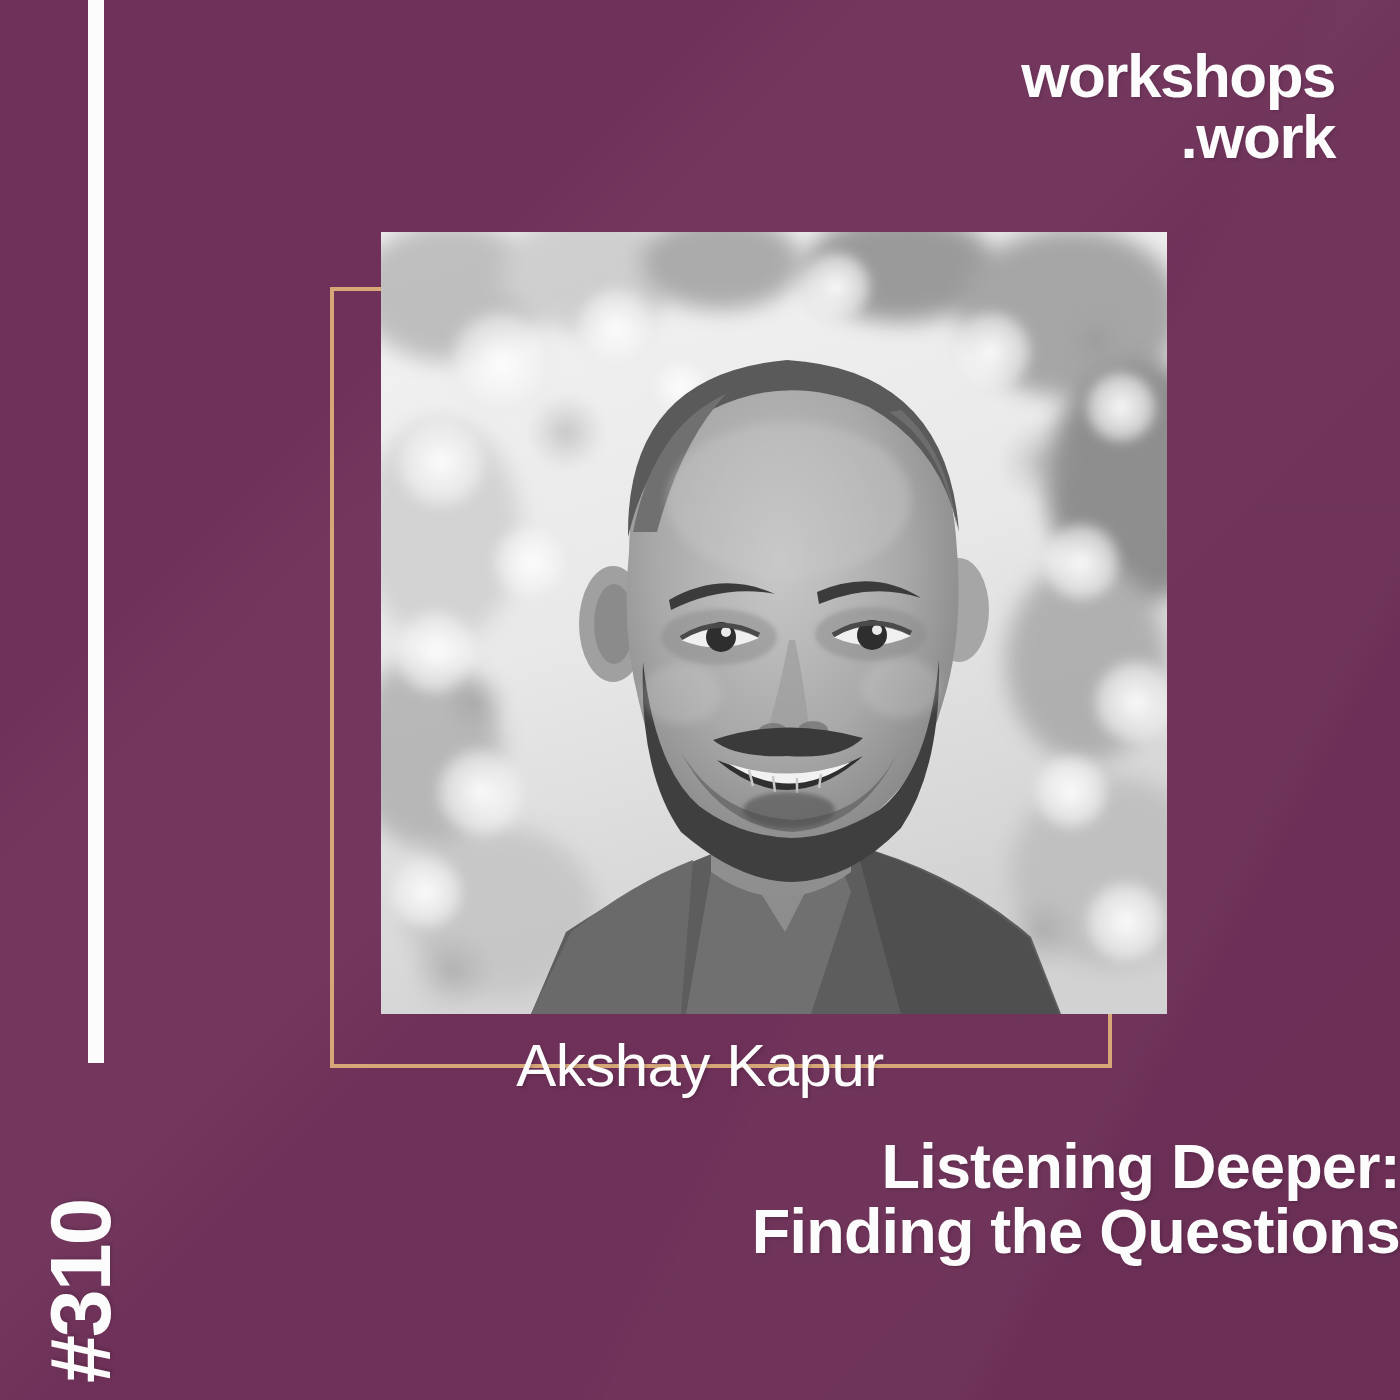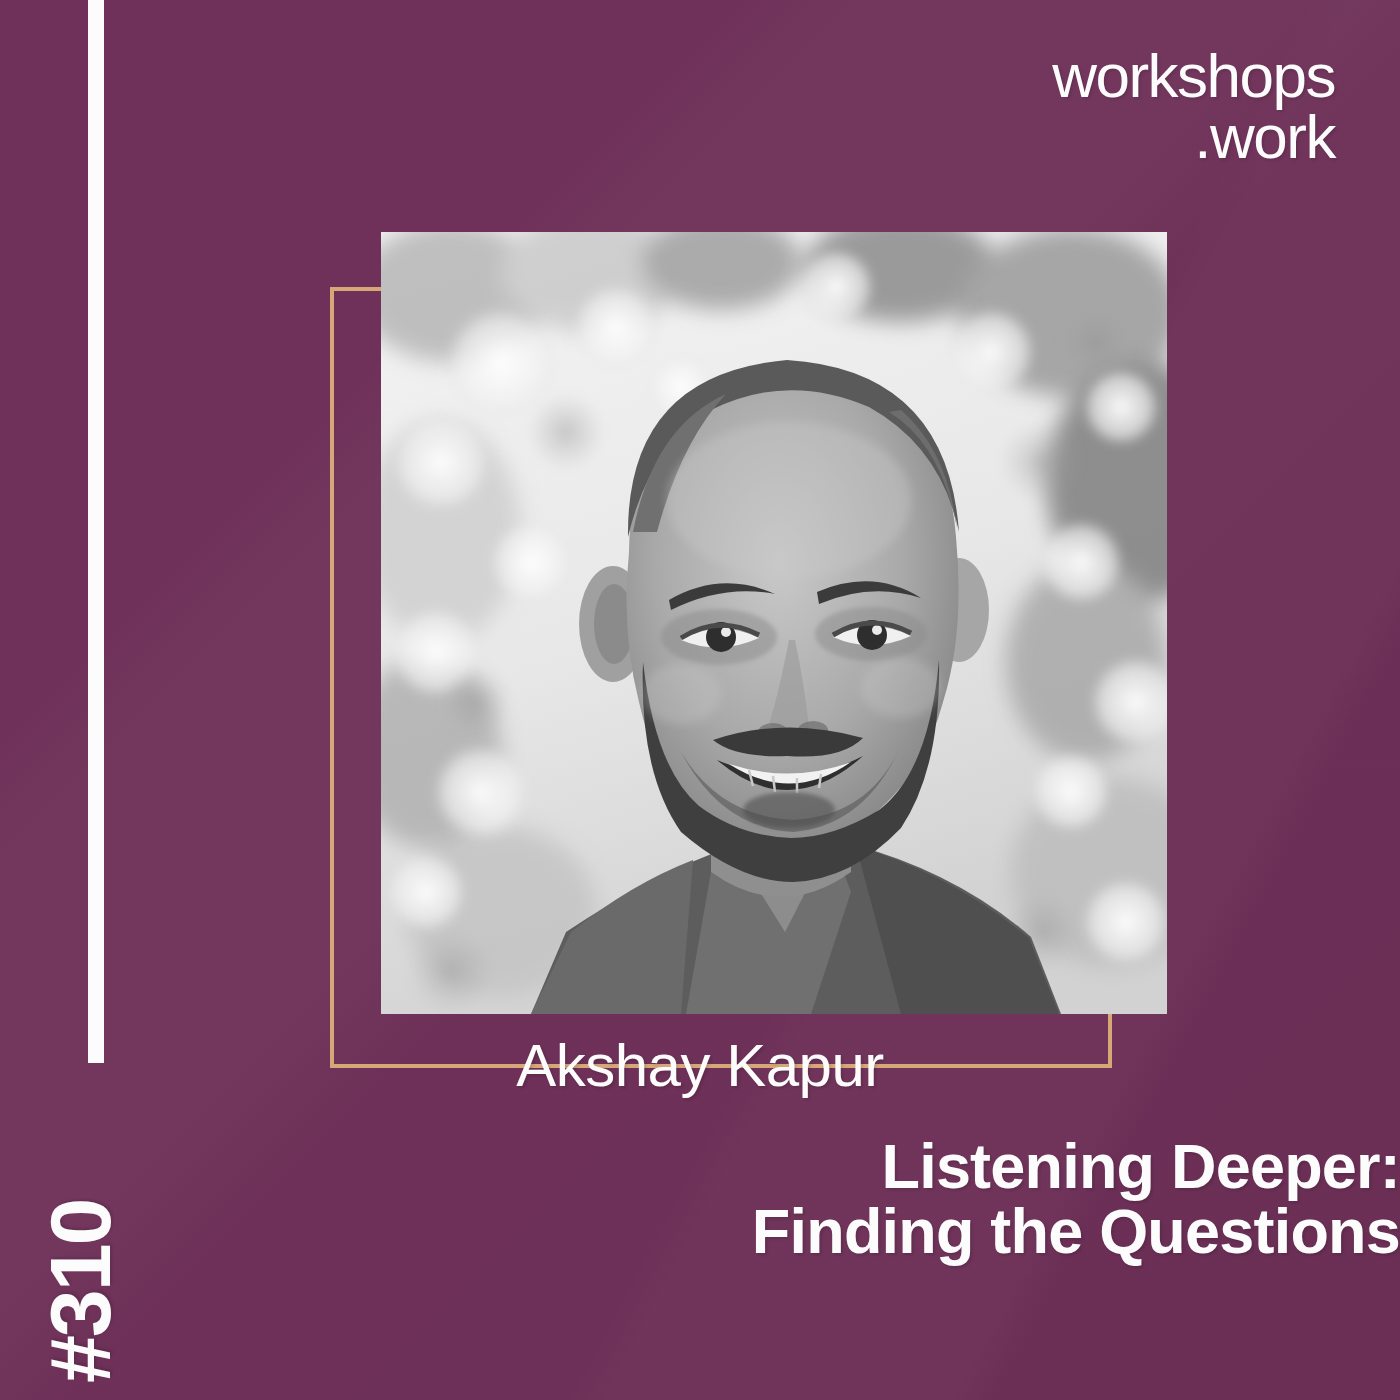--- a/index.html
+++ b/index.html
@@ -69,21 +69,21 @@
     white-space:nowrap;
   }
 
   
   .logo {
     position:absolute;
     right:65px; top:46px;
     text-align:right;
     z-index:6;
     color:#fdfcfc;
-    font-weight:normal;
+    font-weight:bold;
     font-size:62px;
     line-height:0.98;
     letter-spacing:-1.5px;
     text-shadow:2px 2px 3px rgba(0,0,0,0.12);
   }
   .logo div { display:block; }
 
   
   .gold-frame {
     position:absolute;

